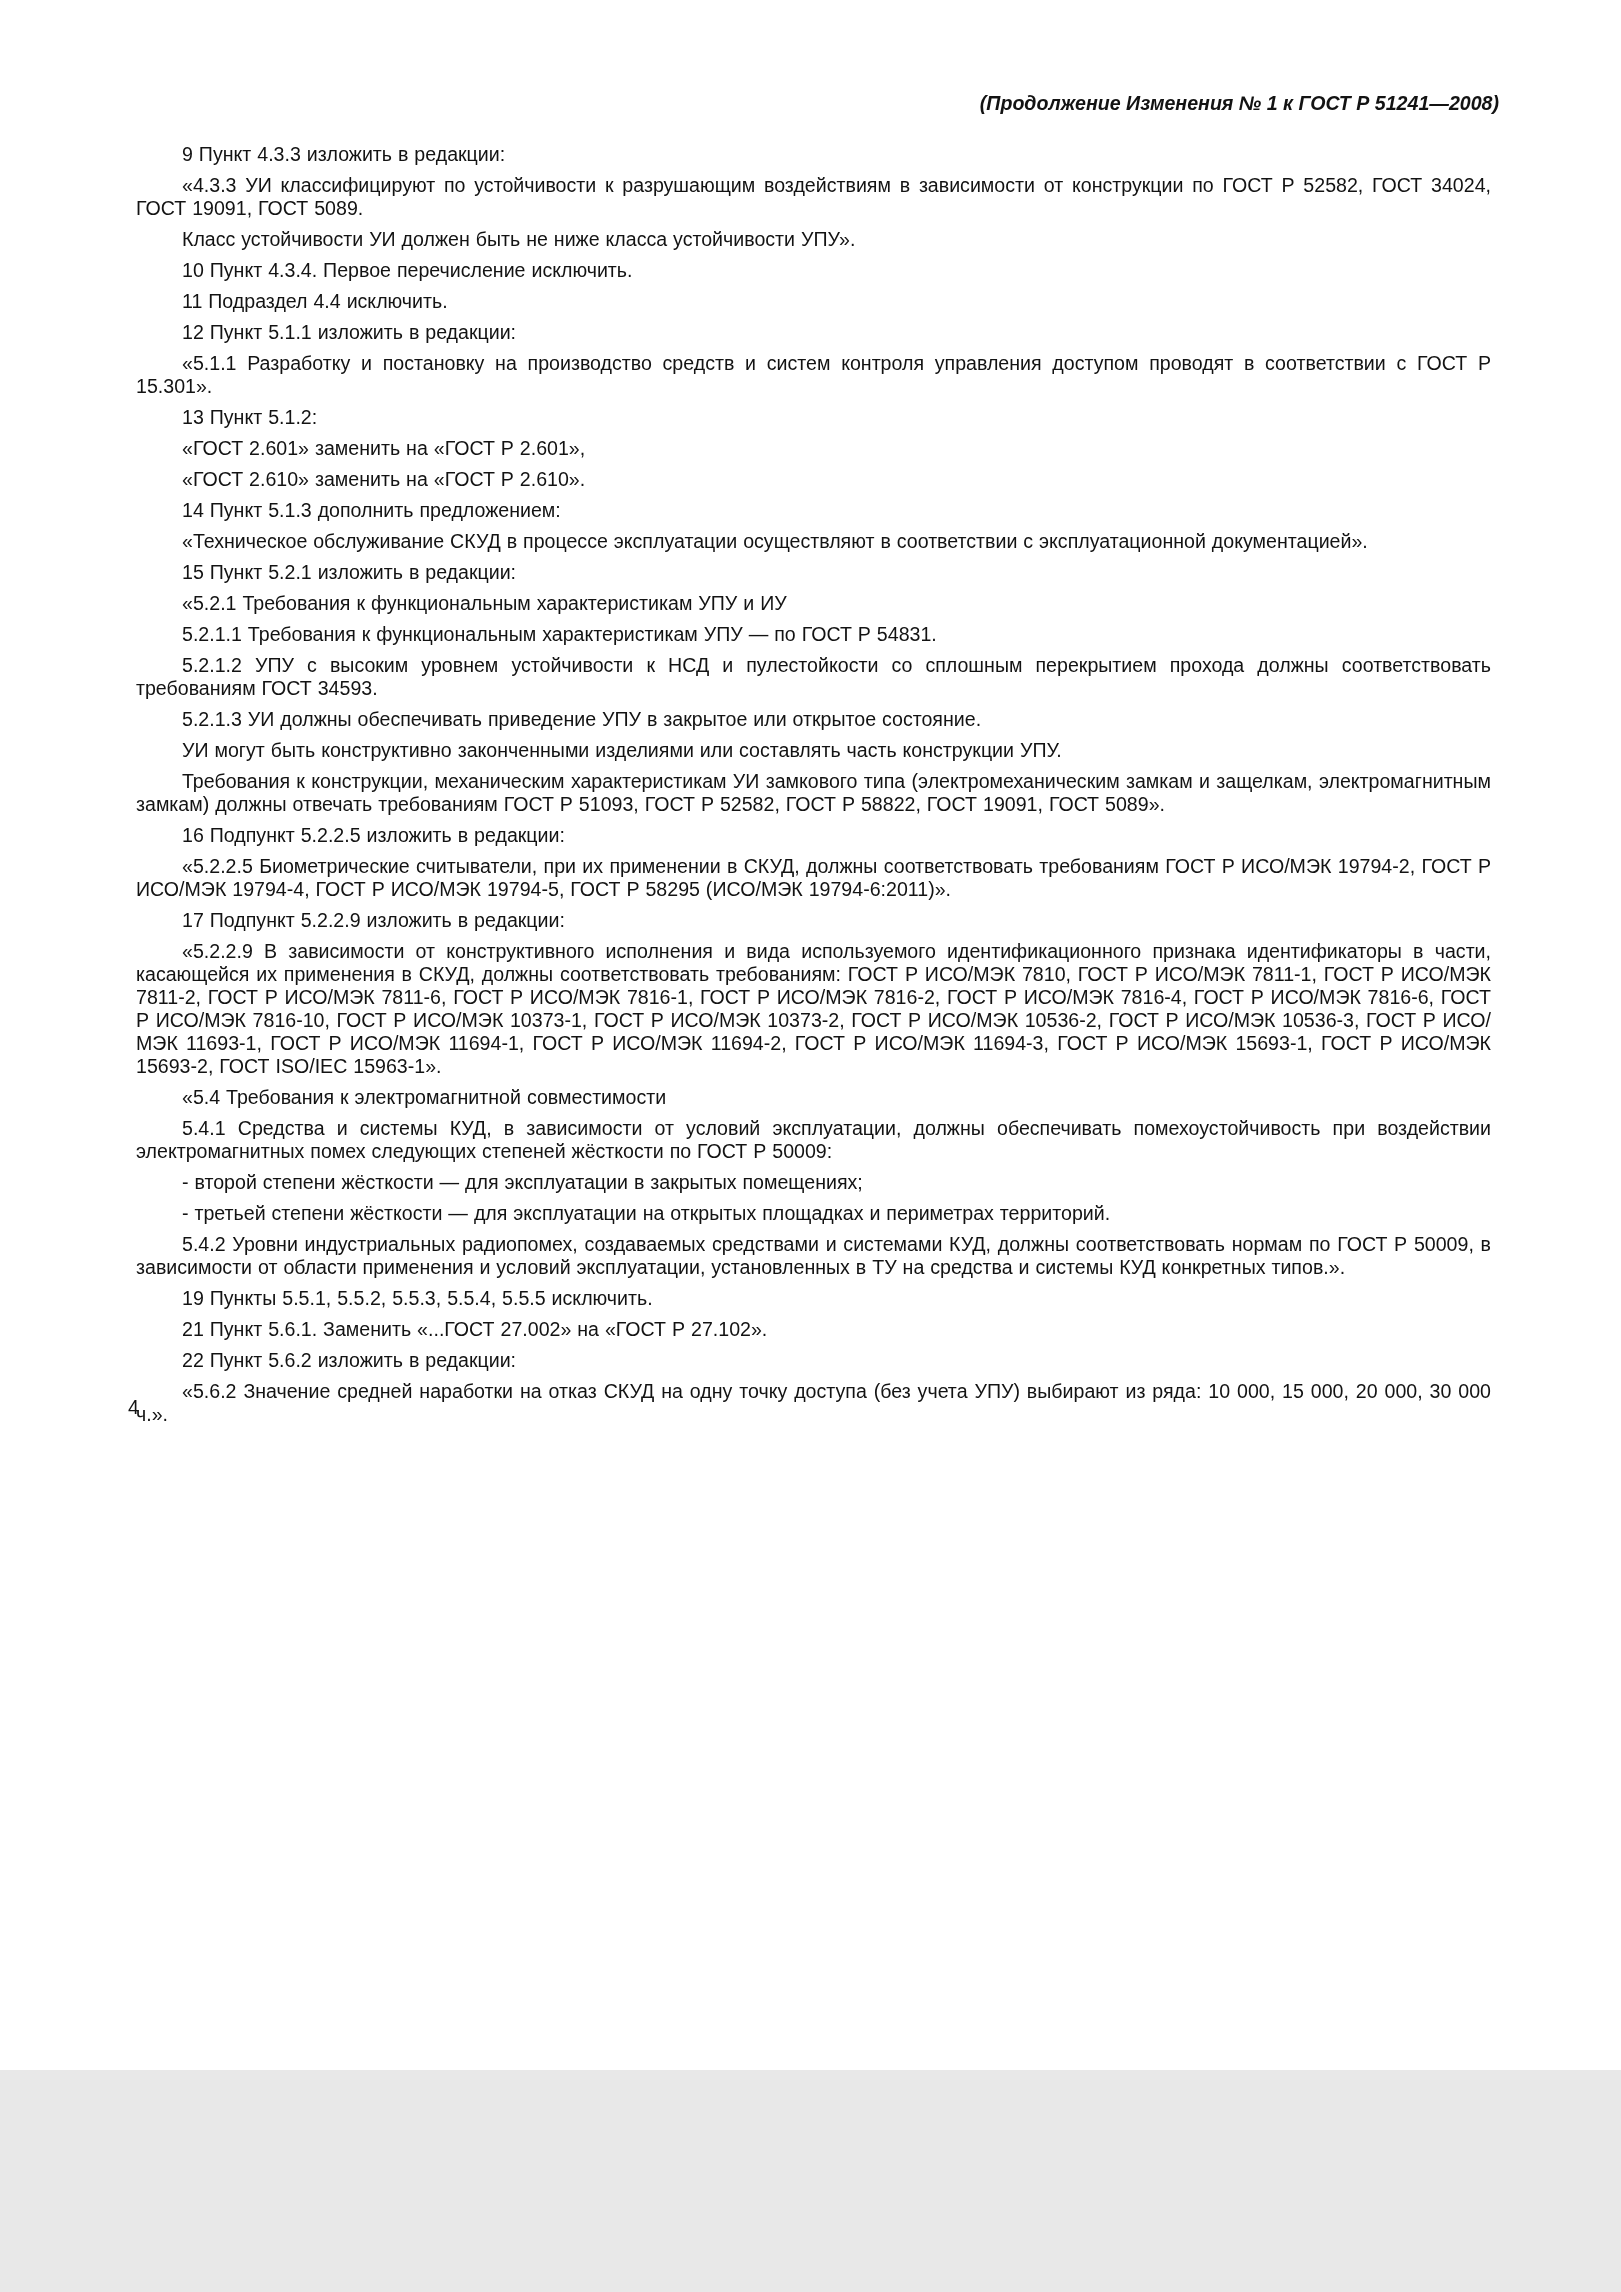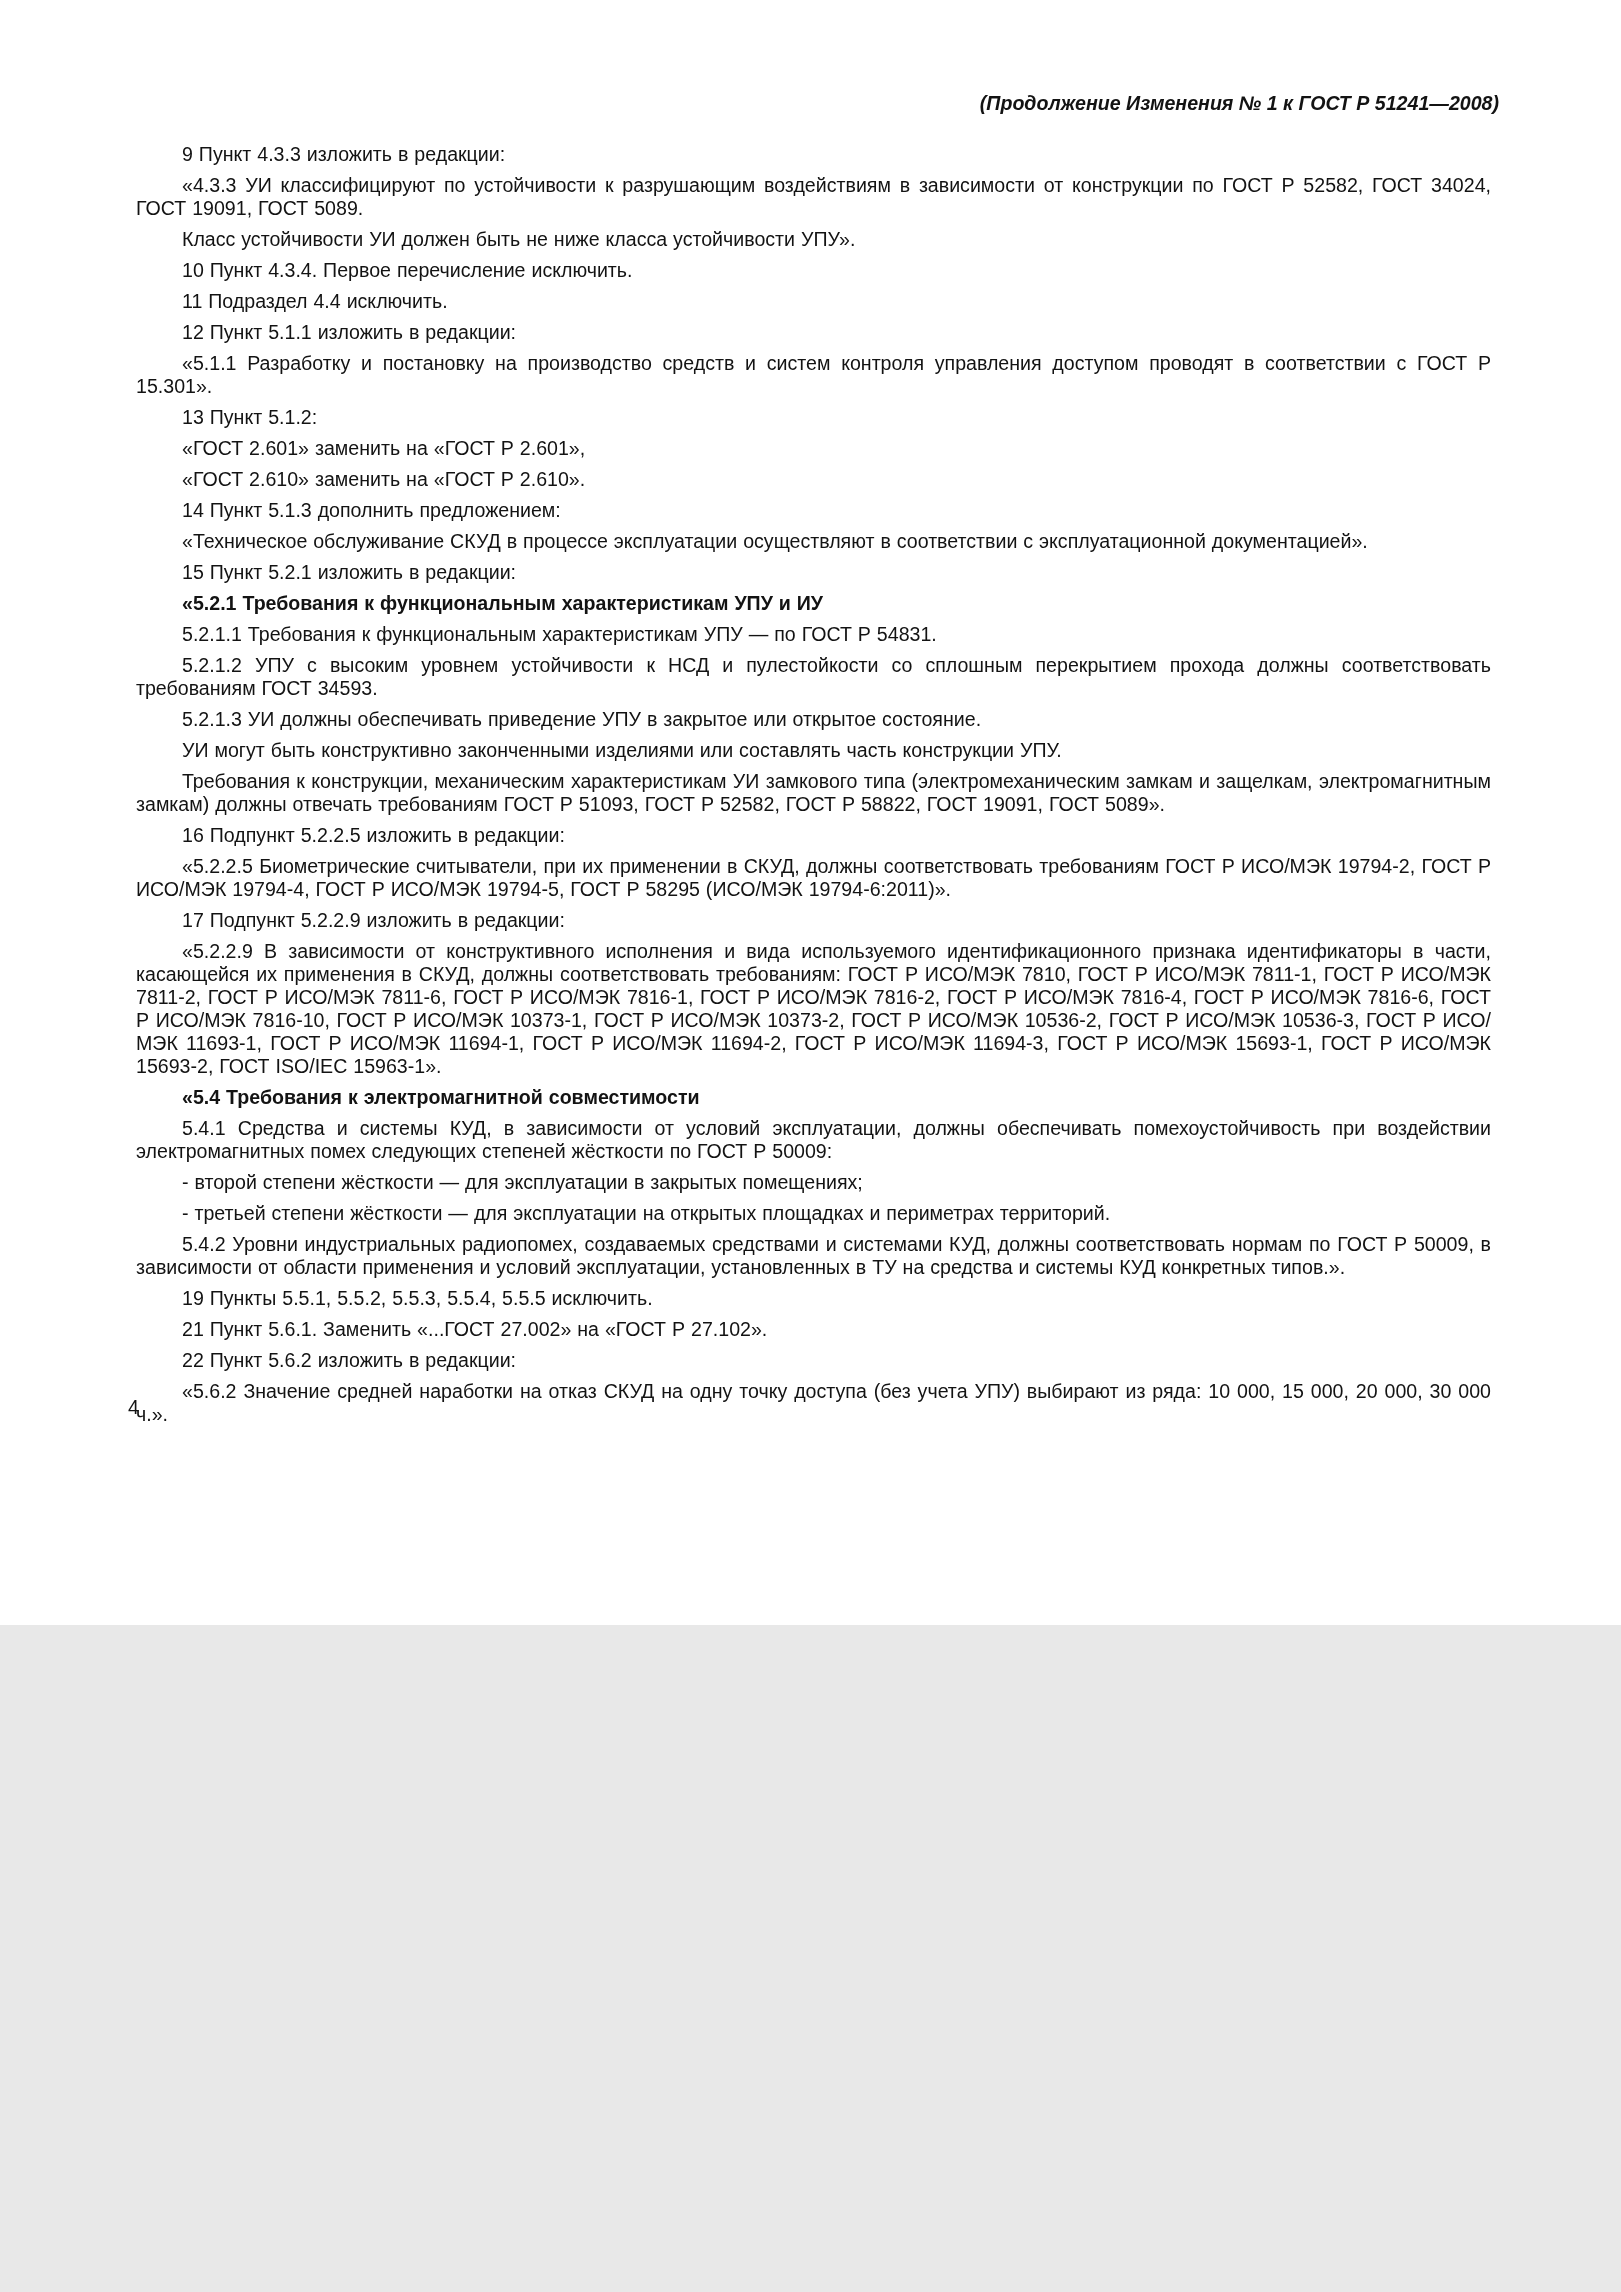--- a/index.html
+++ b/index.html
@@ -7,21 +7,21 @@
     padding: 0;
     background: #e8e8e8;
   }
   body {
     font-family: "Liberation Sans", sans-serif;
     color: #131313;
   }
   .page {
     position: relative;
     width: 1621px;
-    height: 1625px;
+    height: 2070px;
     background: #ffffff;
     margin: 0 auto;
     overflow: hidden;
   }
   .running-header {
     position: absolute;
     top: 92px;
     left: 128px;
     width: 1371px;
     text-align: right;
@@ -38,21 +38,21 @@
   }
   p.para {
     margin: 8px;
     font-size: 19.6px;
     line-height: 23px;
     text-align: justify;
     text-indent: 46px;
     word-spacing: 0.5px;
   }
   p.para.bold {
-    font-weight: bold;
+    font-weight: normal;
   }
   .page-number {
     position: absolute;
     top: 1396px;
     left: 128px;
     font-size: 19.6px;
     line-height: 22.5px;
   }
 </style>
 </head>

